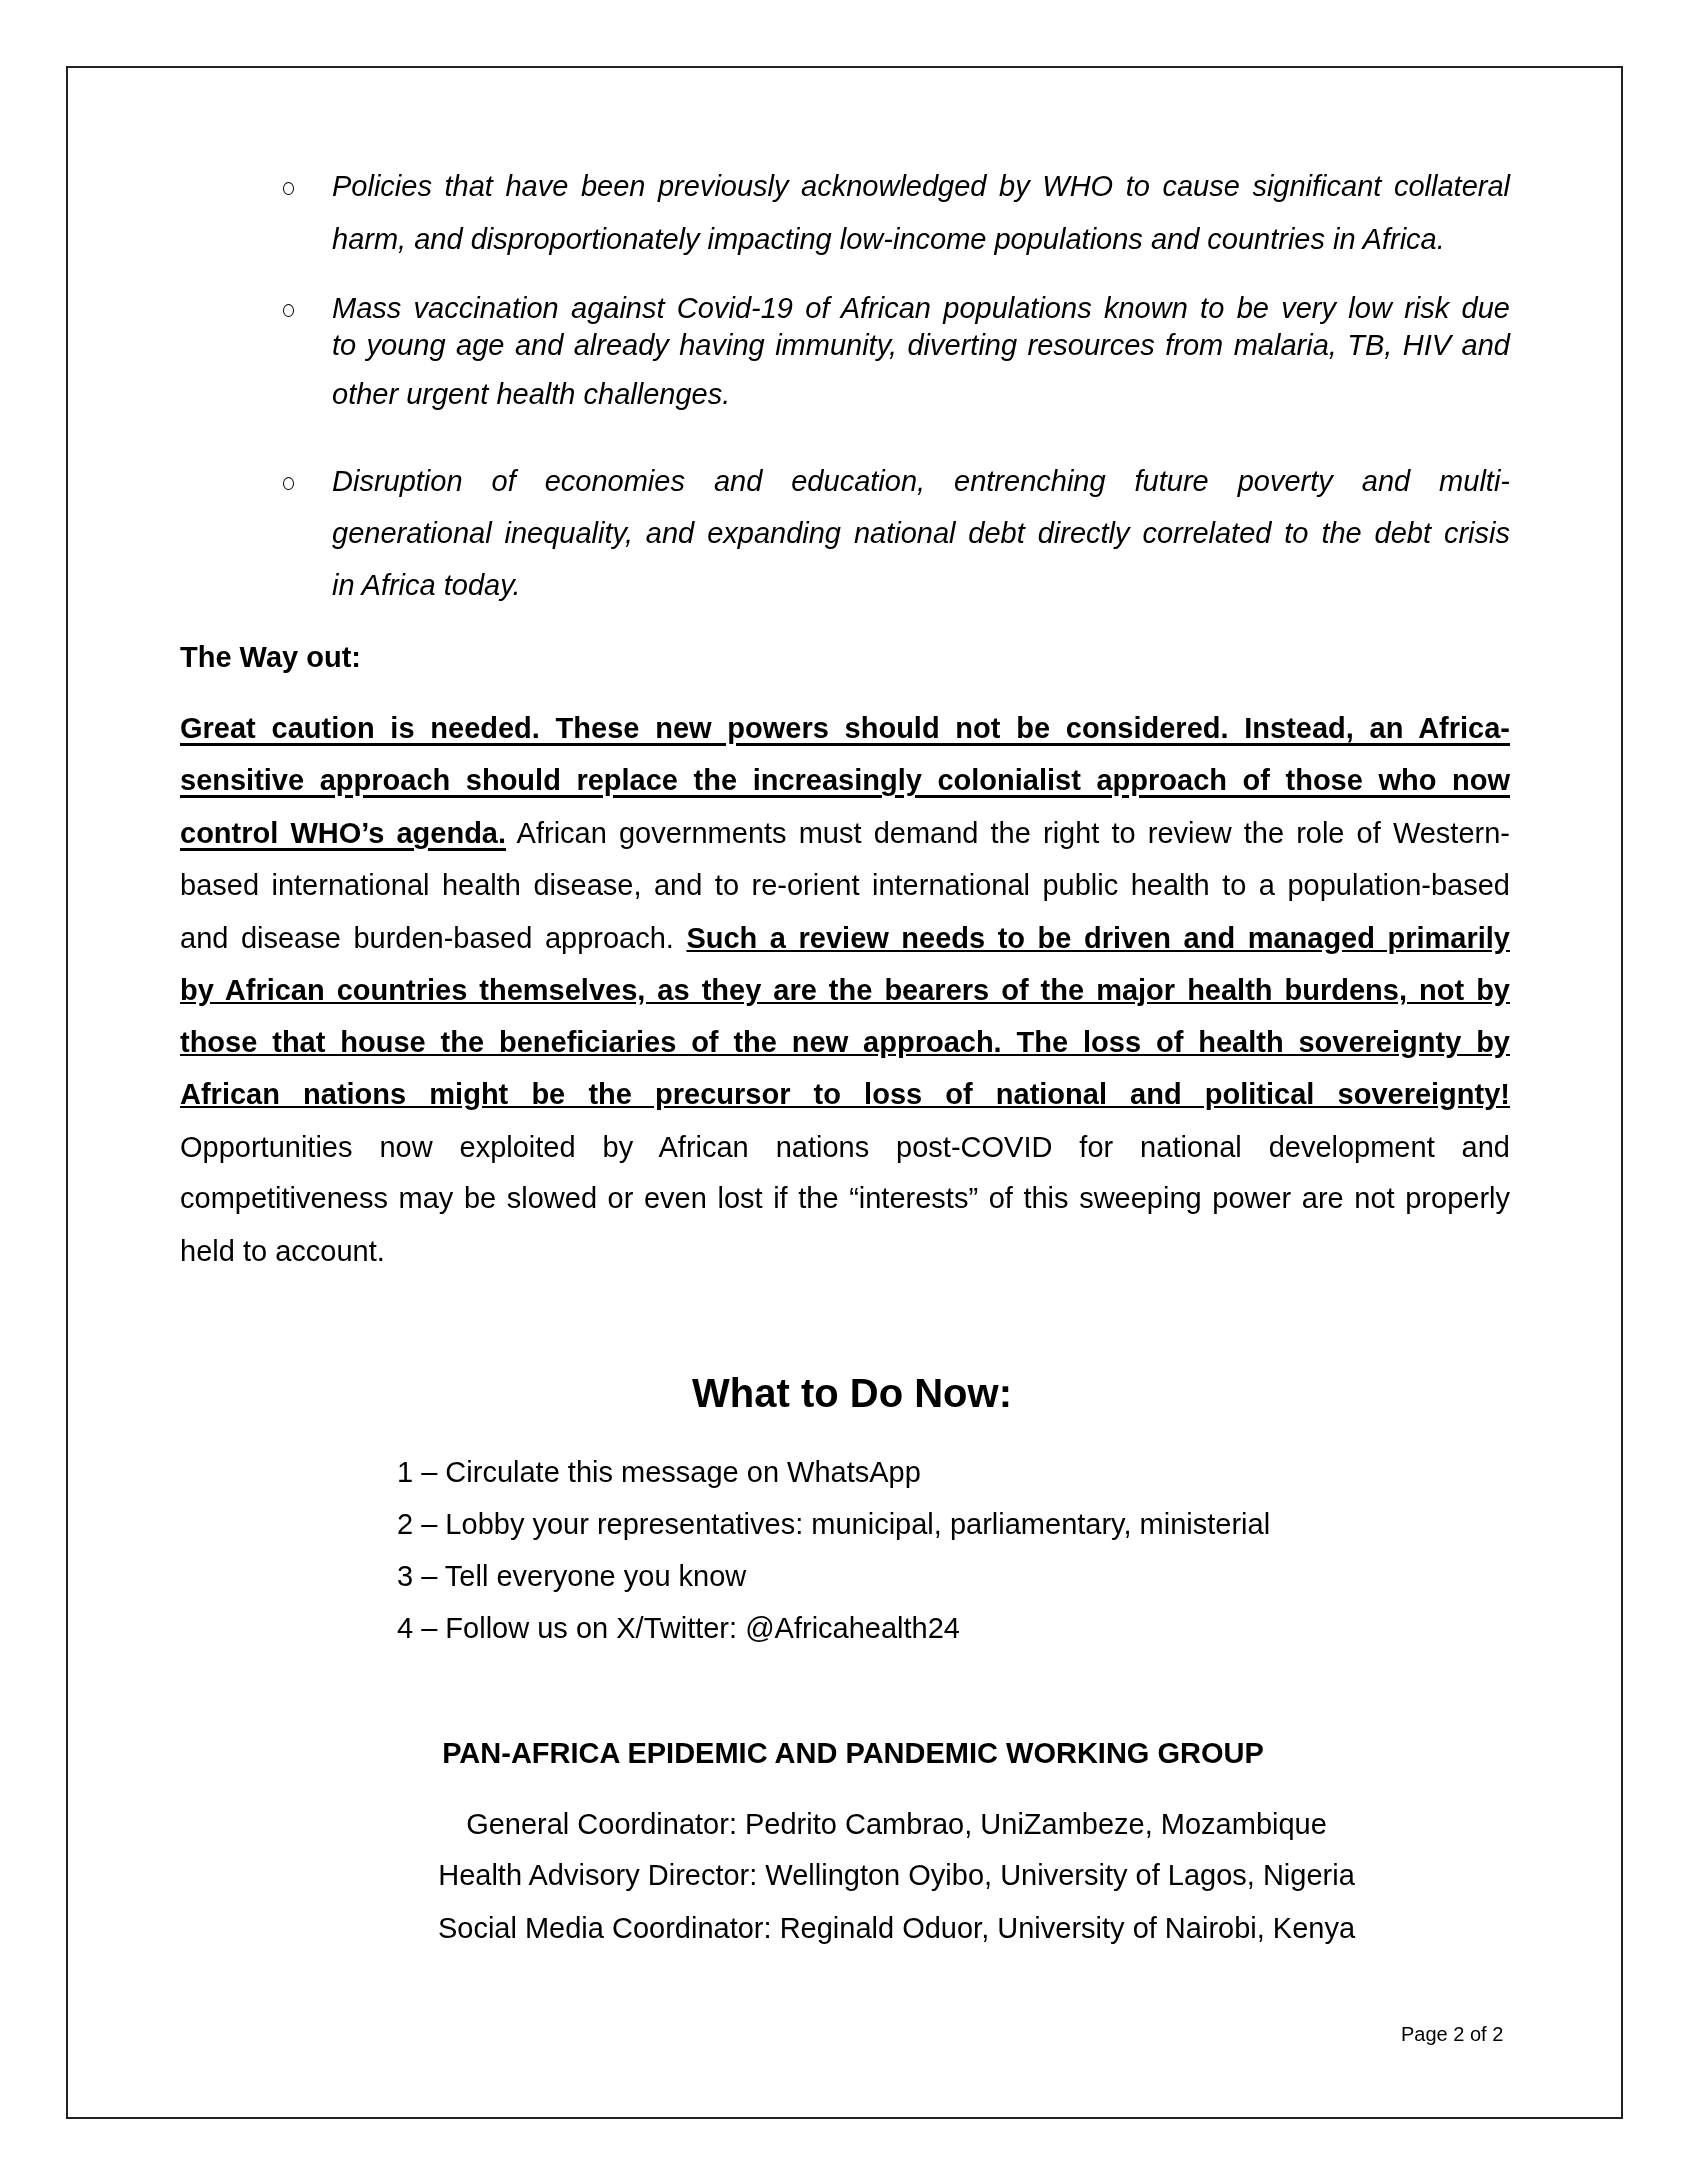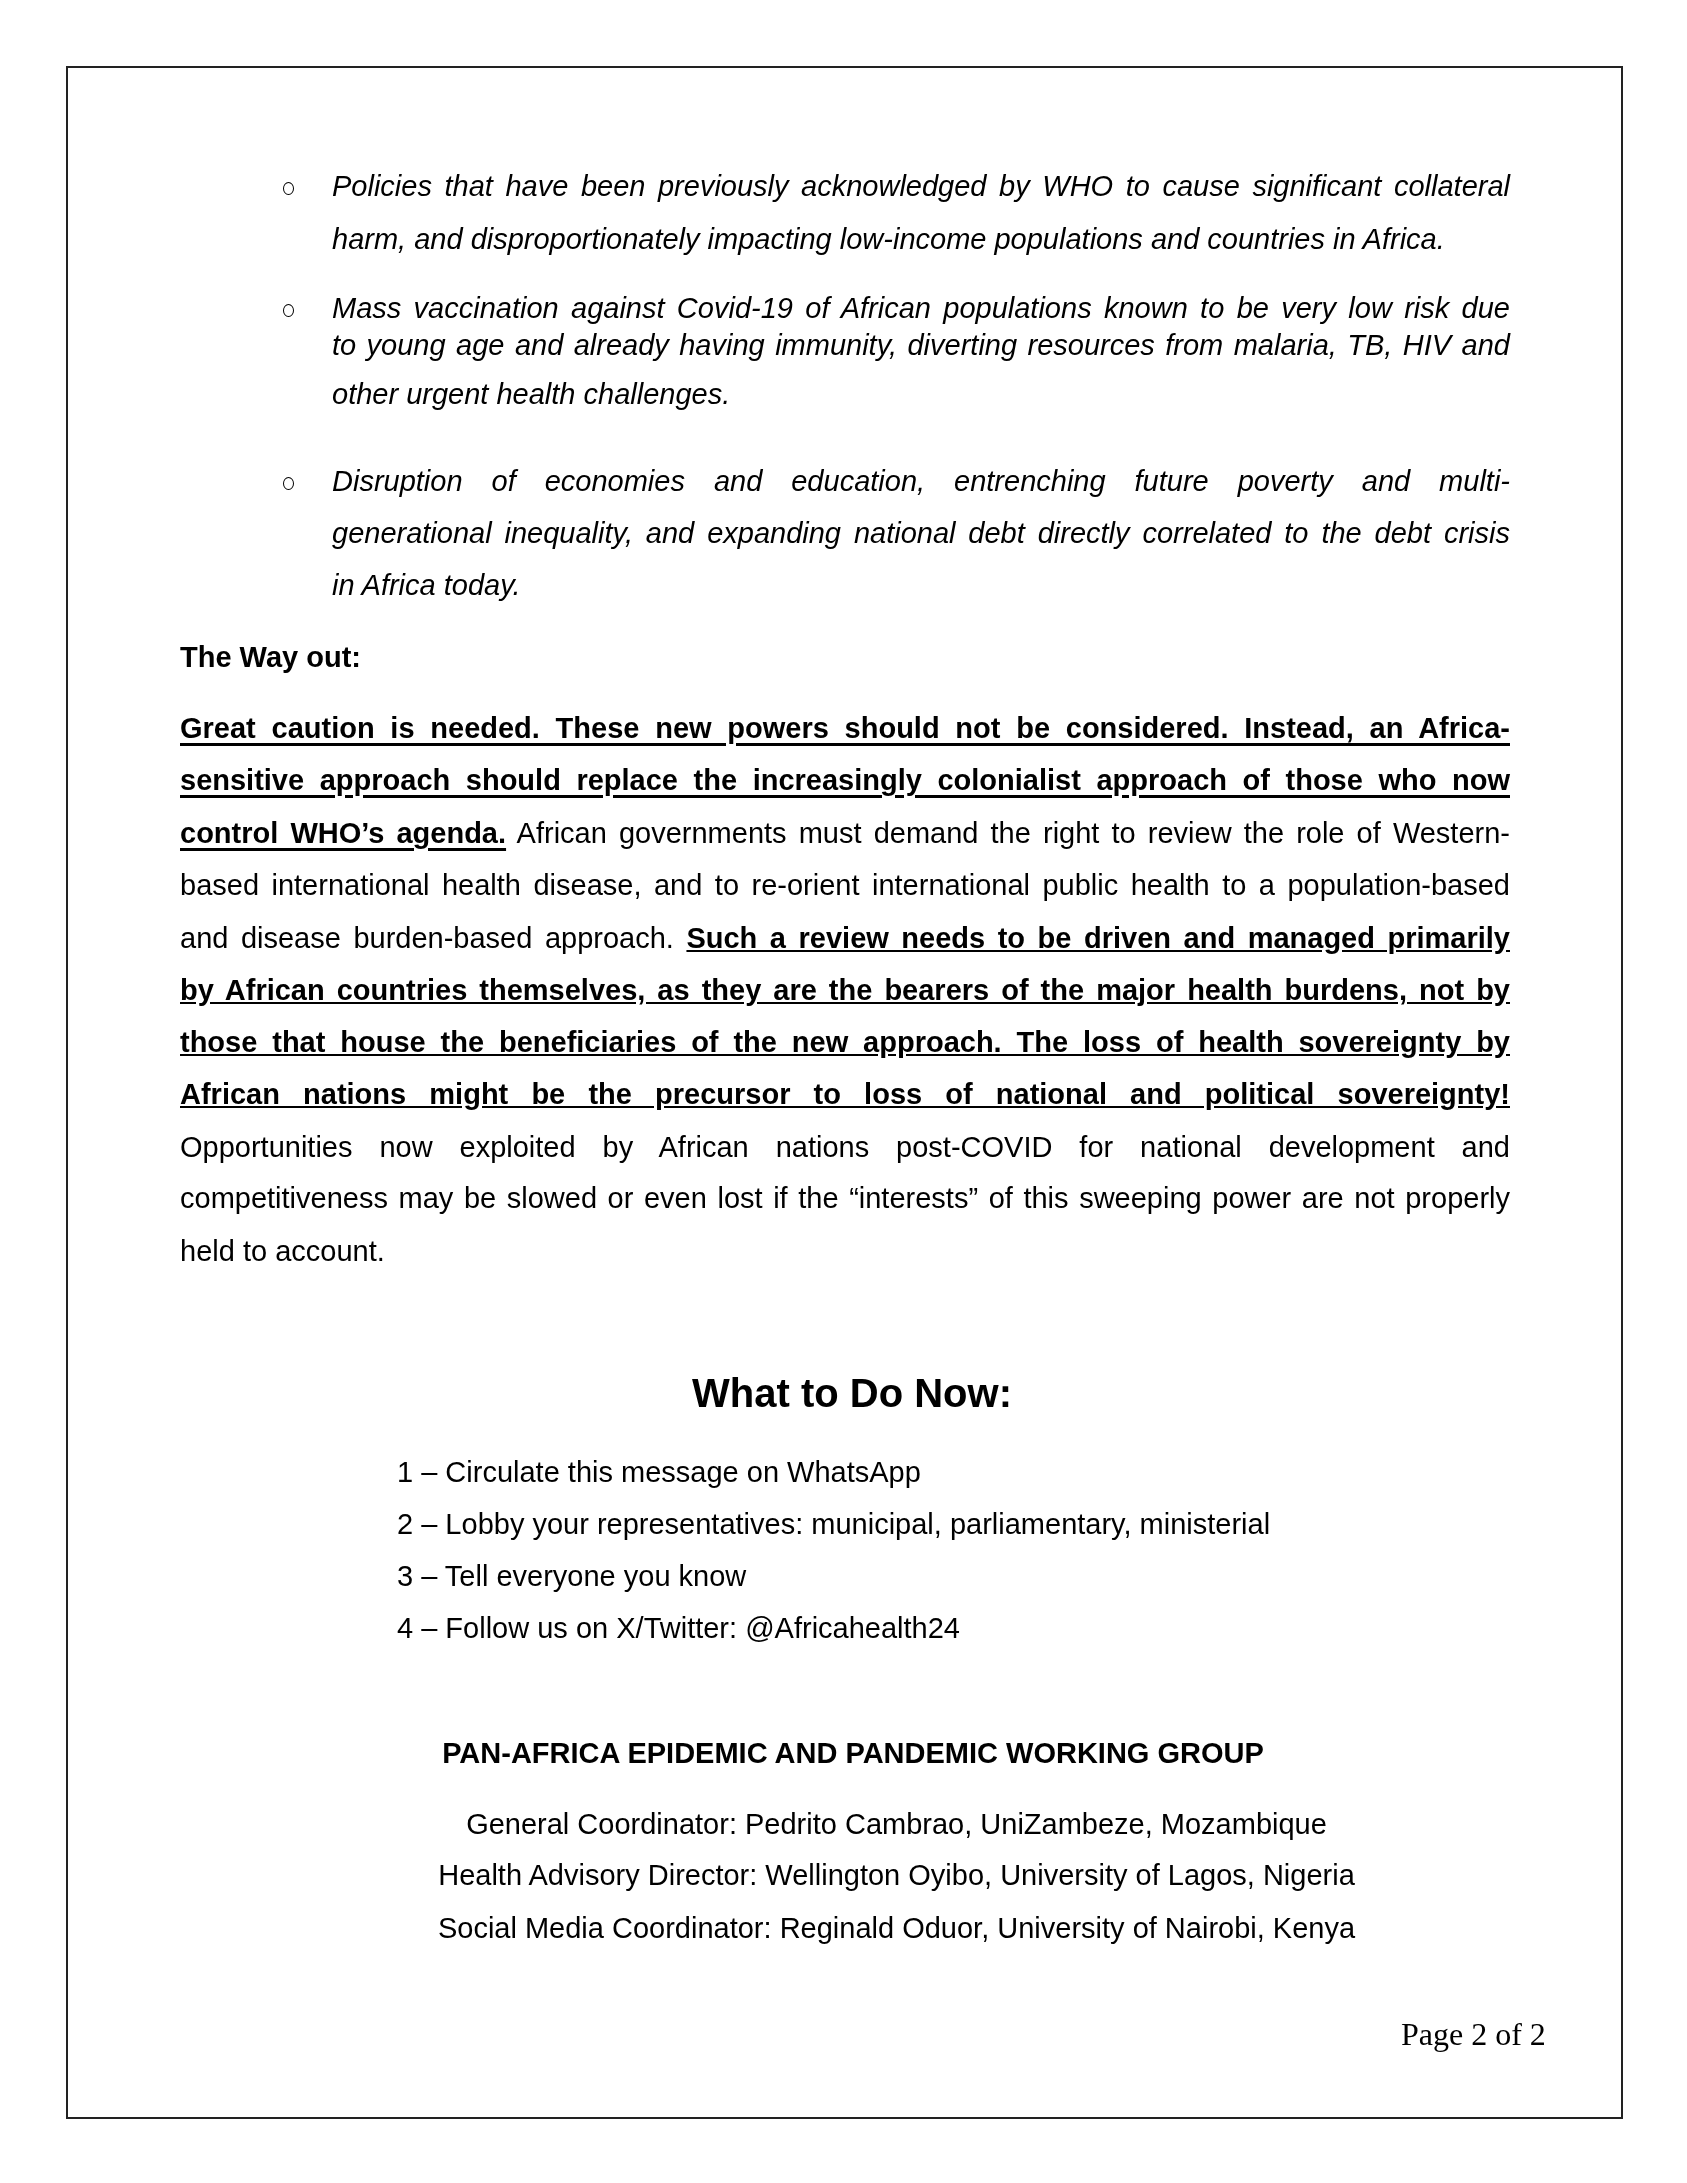--- a/index.html
+++ b/index.html
@@ -37,22 +37,21 @@
   .group-title {
     position: absolute; left: 0; width: 1706px; text-align: center; top: 1727px;
     height: 53px; line-height: 53px; font-size: 29px; font-weight: bold;
   }
   .coord {
     position: absolute; left: 0; width: 1793px; text-align: center;
     height: 53px; line-height: 53px; font-size: 29px;
   }
   .page-num {
     position: absolute; left: 1401px; top: 2008px; height: 53px; line-height: 53px;
-    font-size: 32px;
-    font-family: Liberation Serif, serif;
+    font-size: 20px;
   }
 </style>
 </head>
 <body>
 
 <div class="page-border"></div>
 
 <div class="bullet-mark" style="top:160px"><span></span></div>
 <div class="line bullet-text just" style="top:160px">Policies that have been previously acknowledged by WHO to cause significant collateral</div>
 <div class="line bullet-text" style="top:213px">harm, and disproportionately impacting low-income populations and countries in Africa.</div>

